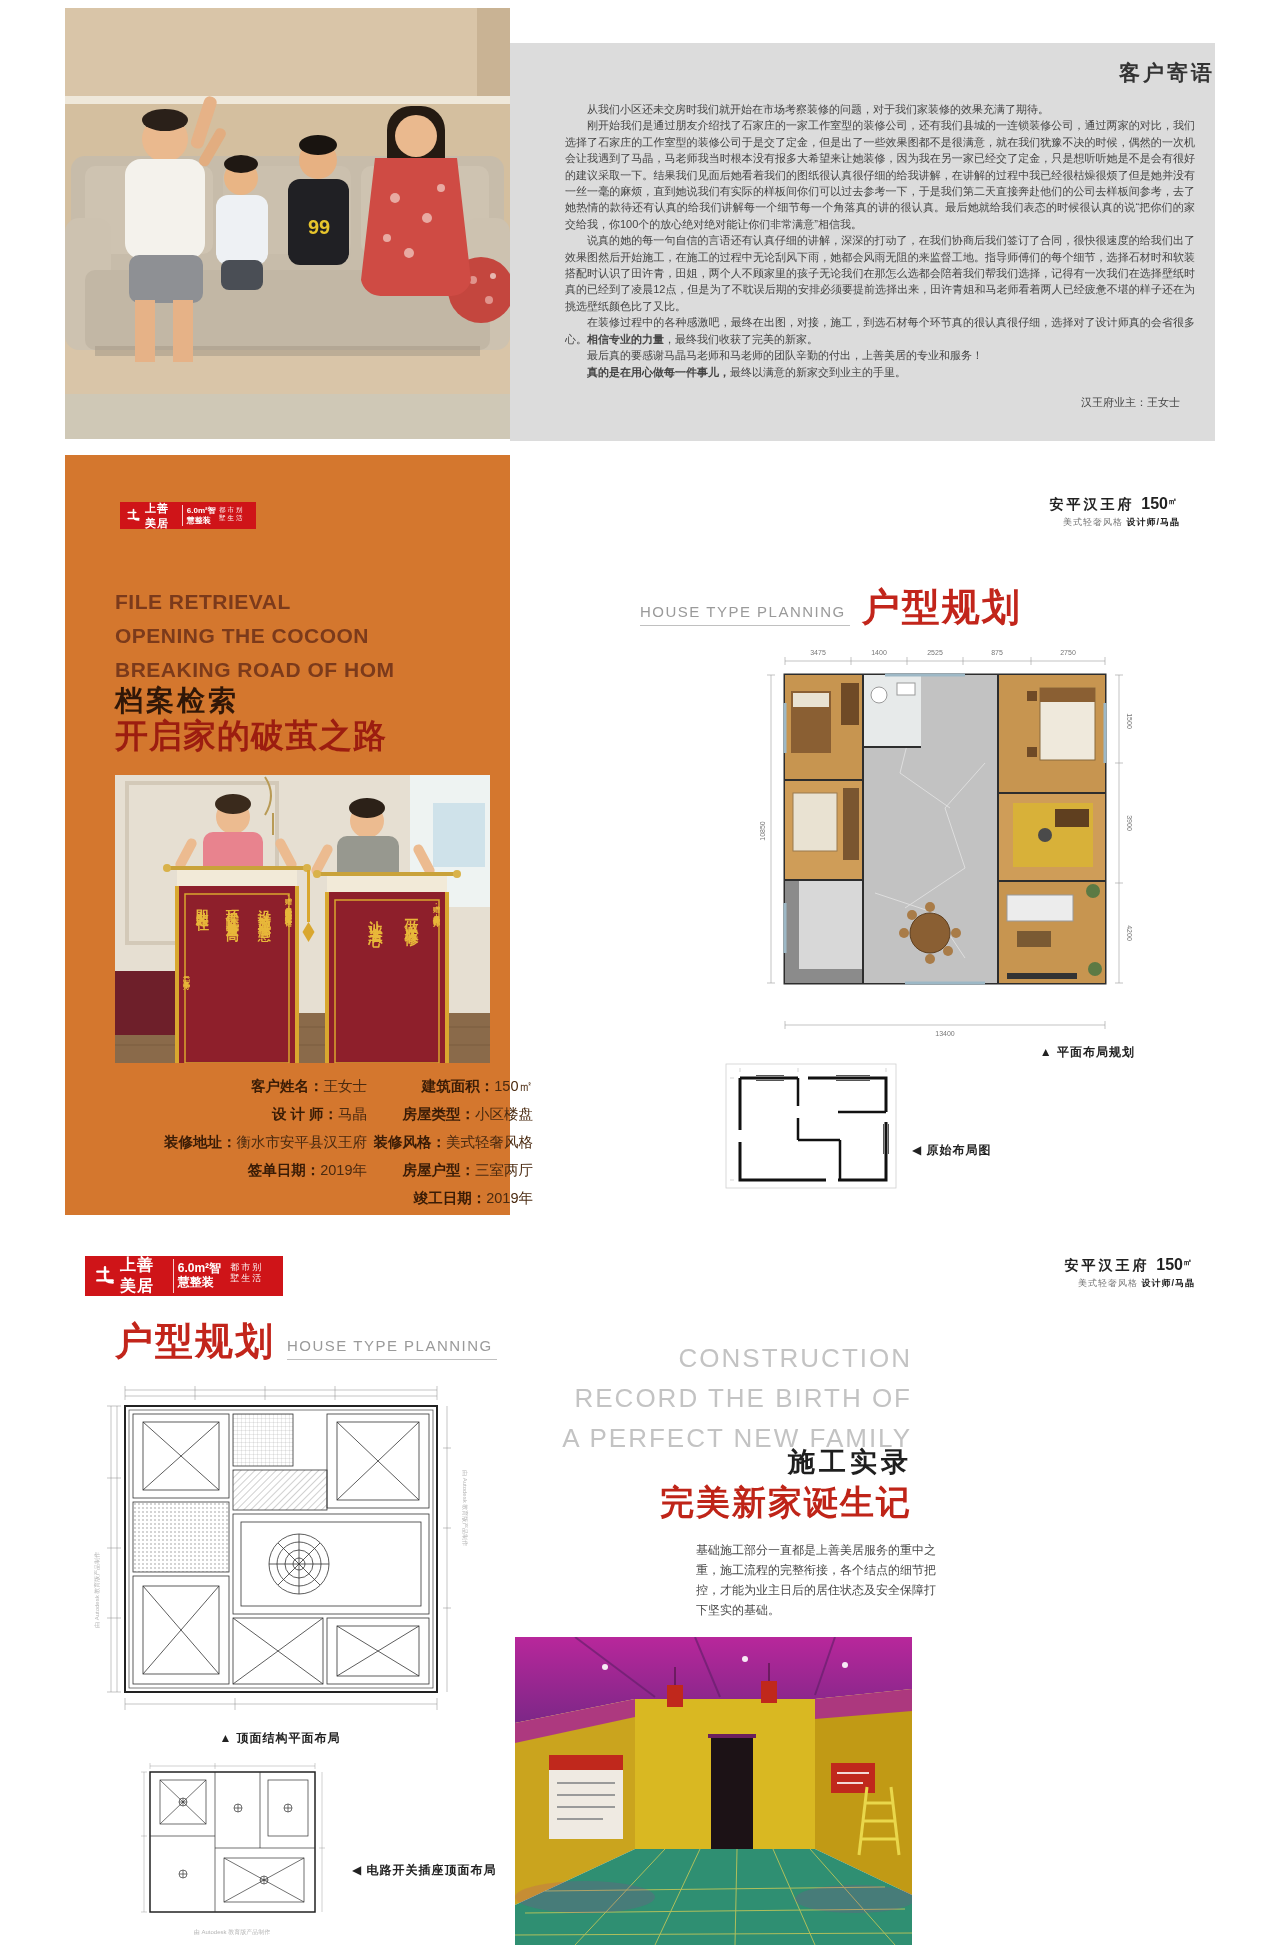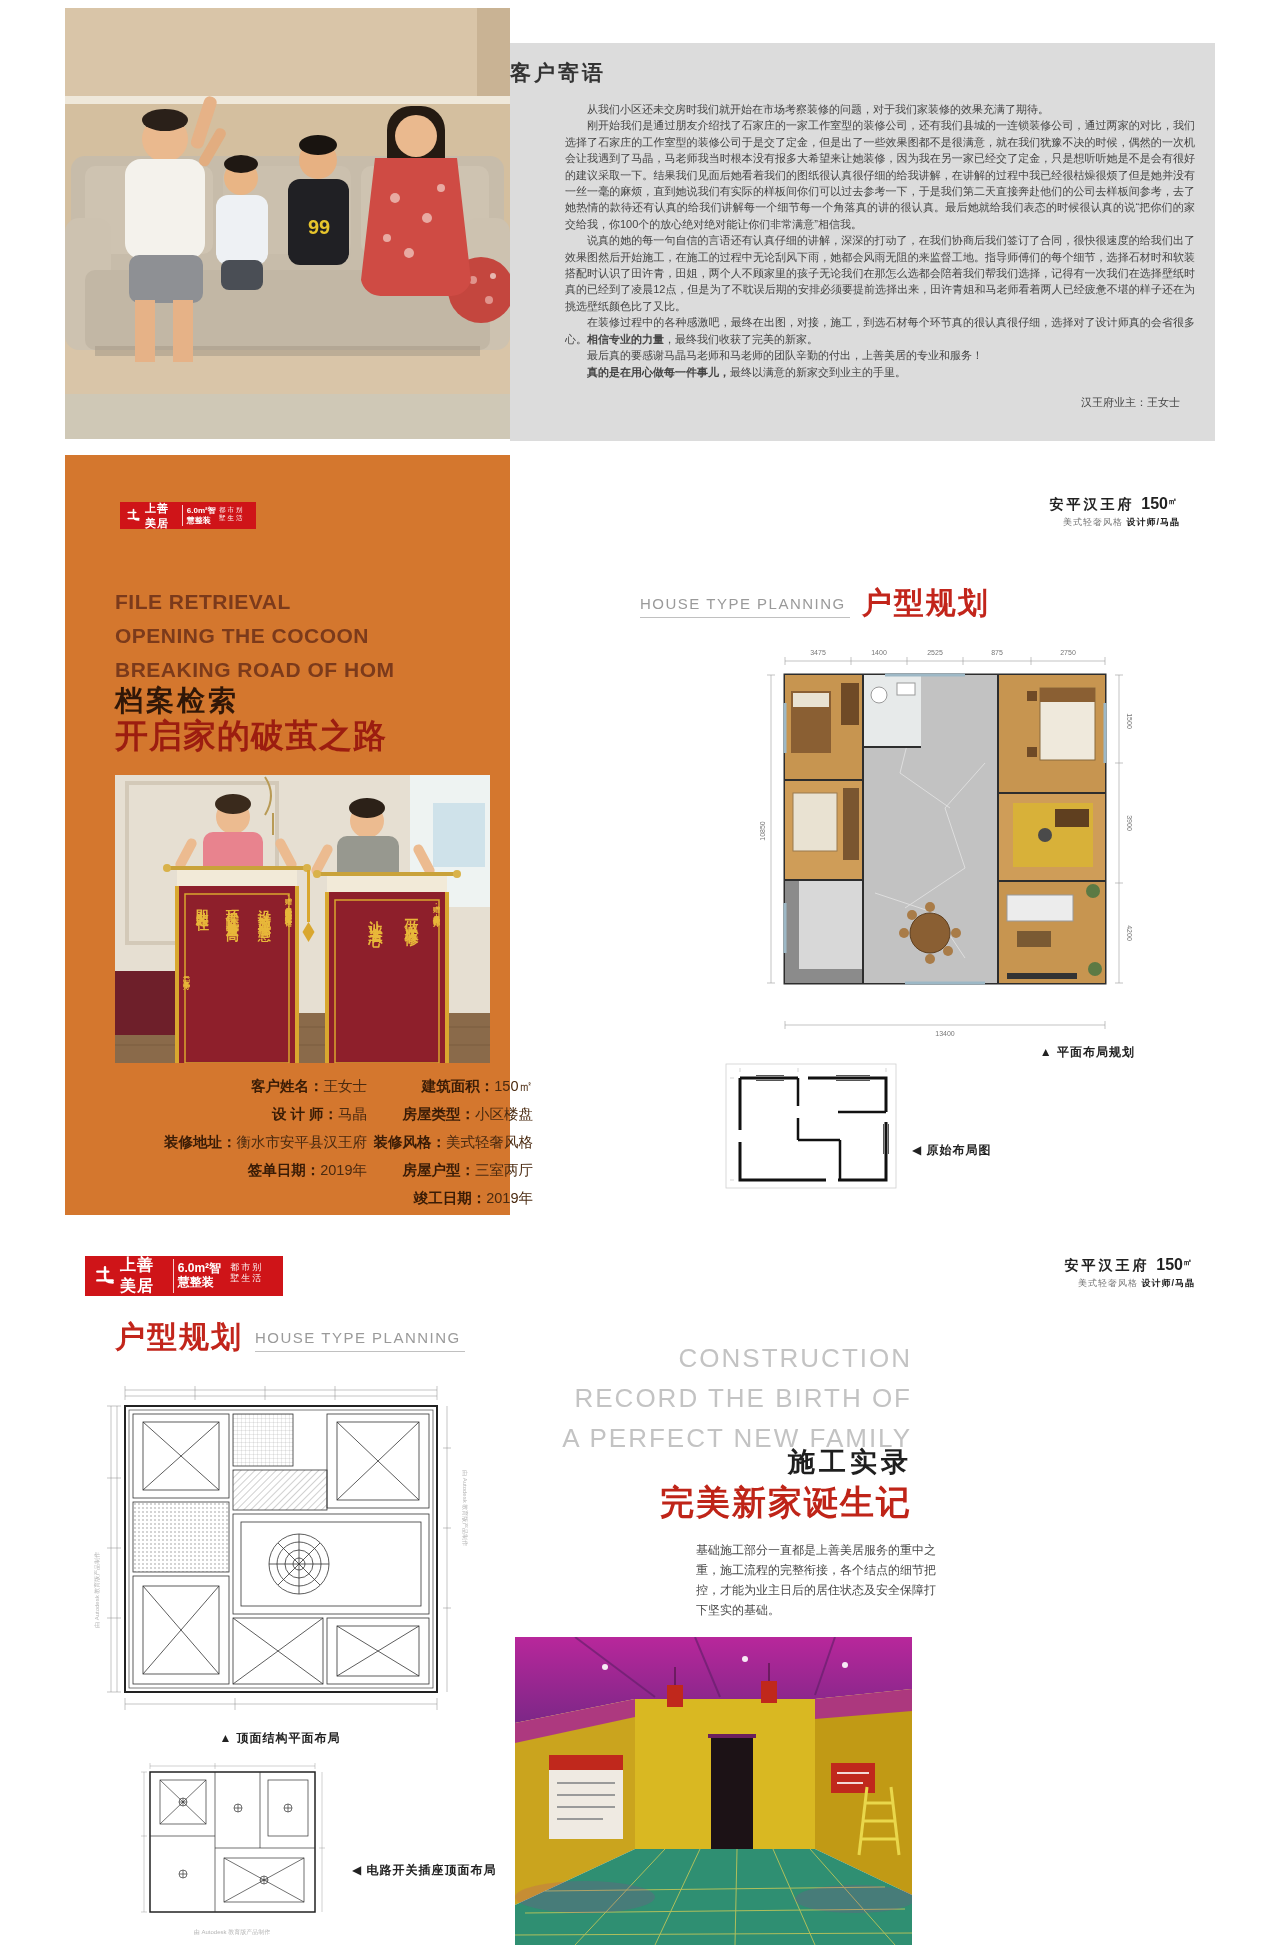--- a/index.html
+++ b/index.html
@@ -1,21 +1,21 @@
 <!DOCTYPE html>
 <html><head>
 <meta charset="utf-8">
 <style>
   html,body{margin:0;padding:0;background:#ffffff;}
   body{width:1280px;height:1952px;position:relative;font-family:"Liberation Sans","DejaVu Sans",sans-serif;overflow:hidden;}
   .abs{position:absolute;}
   
   .family-photo{left:65px;top:8px;width:511px;height:433px;overflow:hidden;}
   .msg-panel{left:510px;top:43px;width:705px;height:398px;background:#dcdcdc;}
-  .msg-title{margin:16px 0 0 0;text-align:left;font-size:21px;font-weight:bold;color:#333;letter-spacing:3px;}
+  .msg-title{margin:16px 0 0 0;text-align:right;font-size:21px;font-weight:bold;color:#333;letter-spacing:3px;}
   .msg-body{margin:14px 20px 0 55px;width:630px;font-size:11px;line-height:16.4px;color:#454545;text-align:justify;}
   .msg-body p{margin:0;text-indent:2em;}
   .msg-sign{margin:14px 35px 0 0;text-align:right;font-size:11px;line-height:17px;color:#454545;}
   
   .brand-banner{background:#cf1418;color:#fff;display:flex;align-items:center;box-sizing:border-box;}
   .bb-small{left:120px;top:502px;width:136px;height:27px;padding:0 6px;}
   .bb-large{left:85px;top:1256px;width:198px;height:40px;padding:0 9px;}
   .bb-glyph{display:inline-block;line-height:0;}
   .bb-small .bb-glyph svg{width:15px;height:15px;}
   .bb-large .bb-glyph svg{width:22px;height:22px;}
@@ -48,21 +48,21 @@
   .vt-small{font-size:7px;letter-spacing:1px;}
   .info-table{left:152px;top:1072px;width:340px;}
   .info-col{position:absolute;top:0;}
   .info-col.c1{left:0;width:215px;}
   .info-col.c2{left:221px;width:160px;}
   .info-row{font-size:14.5px;line-height:28px;color:#4a2a10;white-space:nowrap;text-align:right;}
   .info-row b{color:#3a1c06;}
   
   .plan-head-mid{left:640px;top:588px;display:flex;align-items:flex-end;}
   .plan-en{font-size:15px;color:#9a9a9a;letter-spacing:1.5px;border-bottom:1px solid #c0c0c0;padding:0 4px 5px 0;}
-  .plan-cn{font-size:30px;font-weight:bold;color:#c2251b;letter-spacing:2px;margin-left:12px;line-height:1;}
+  .plan-cn{font-size:38px;font-weight:bold;color:#c2251b;letter-spacing:2px;margin-left:12px;line-height:1;}
   .floorplan{left:755px;top:643px;width:380px;height:397px;}
   .cap{font-size:12px;font-weight:bold;color:#222;letter-spacing:1px;}
   .cap-layout{left:975px;top:1044px;width:160px;text-align:right;}
   .sketch{left:718px;top:1058px;width:187px;height:137px;}
   .cap-original{left:912px;top:1142px;}
   
   .plan-head-bot{left:115px;top:1322px;display:flex;align-items:flex-end;}
   .plan-head-bot .plan-cn{margin-left:0;margin-right:12px;}
   .bigcad{left:85px;top:1378px;width:390px;height:342px;}
   .cap-ceiling{left:85px;top:1730px;width:390px;text-align:center;}

